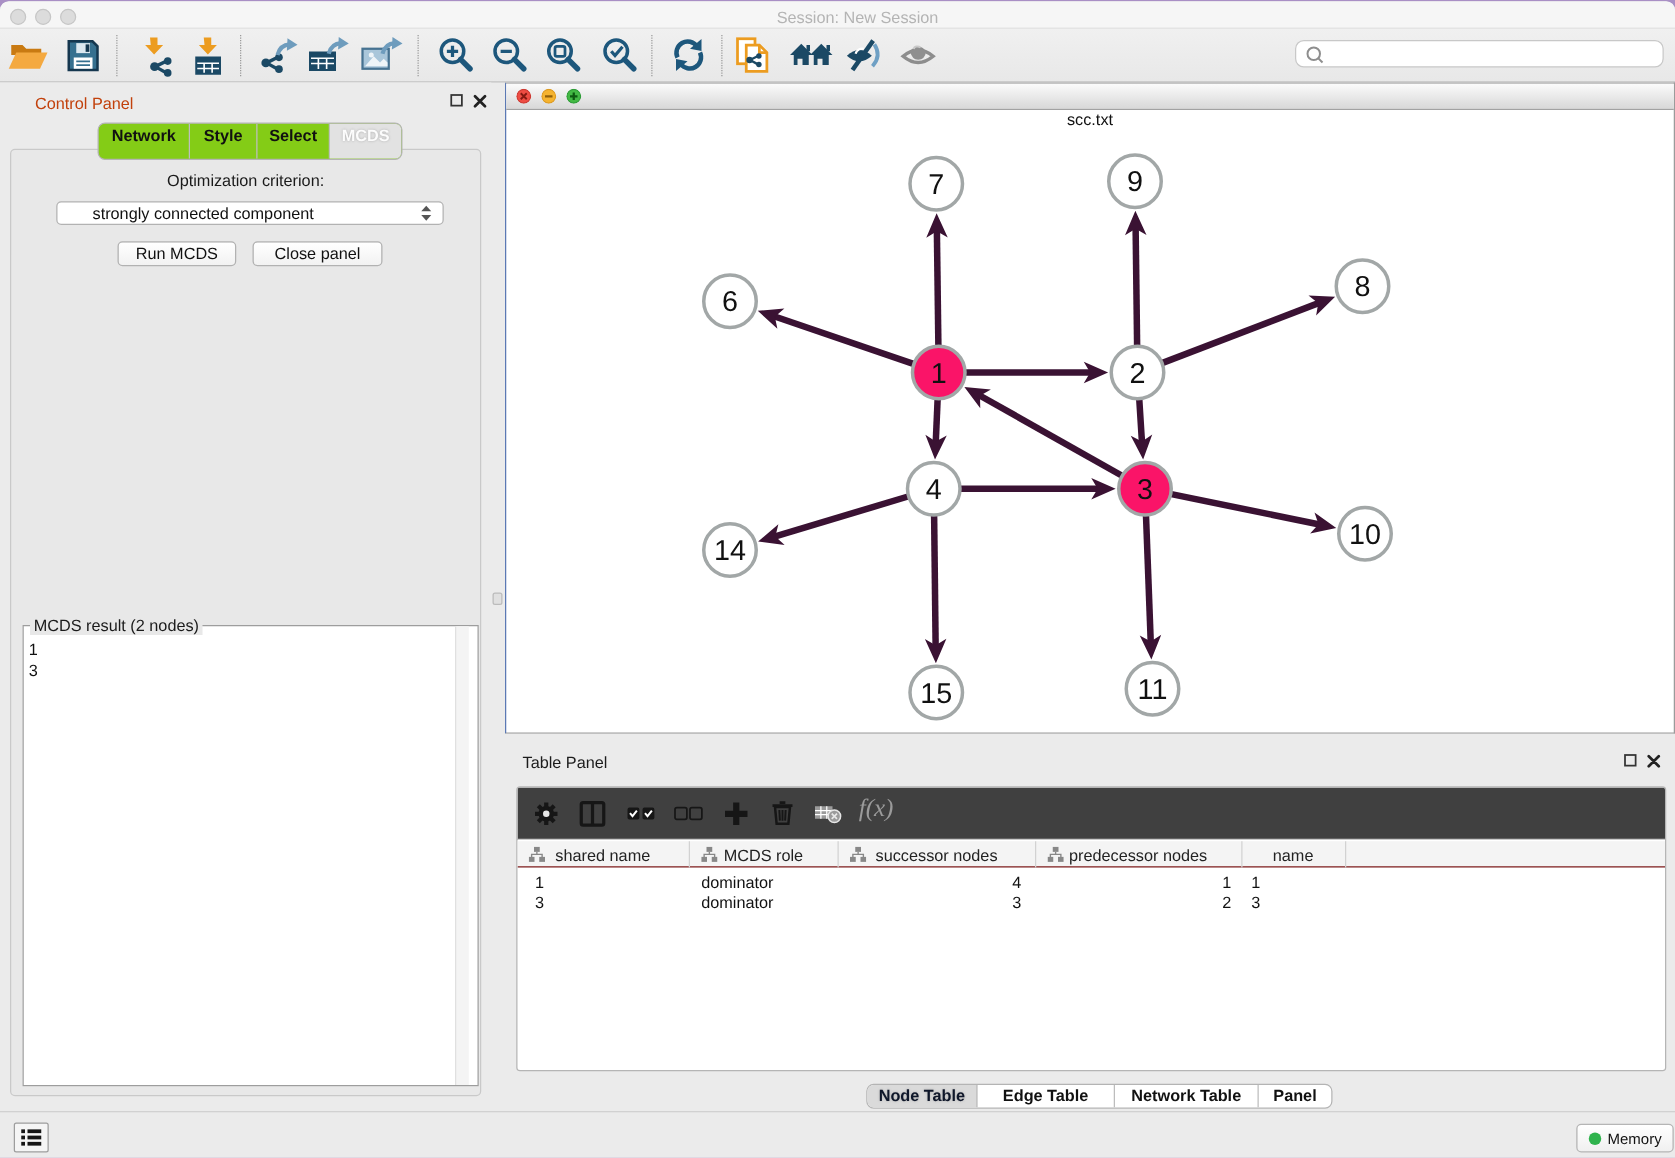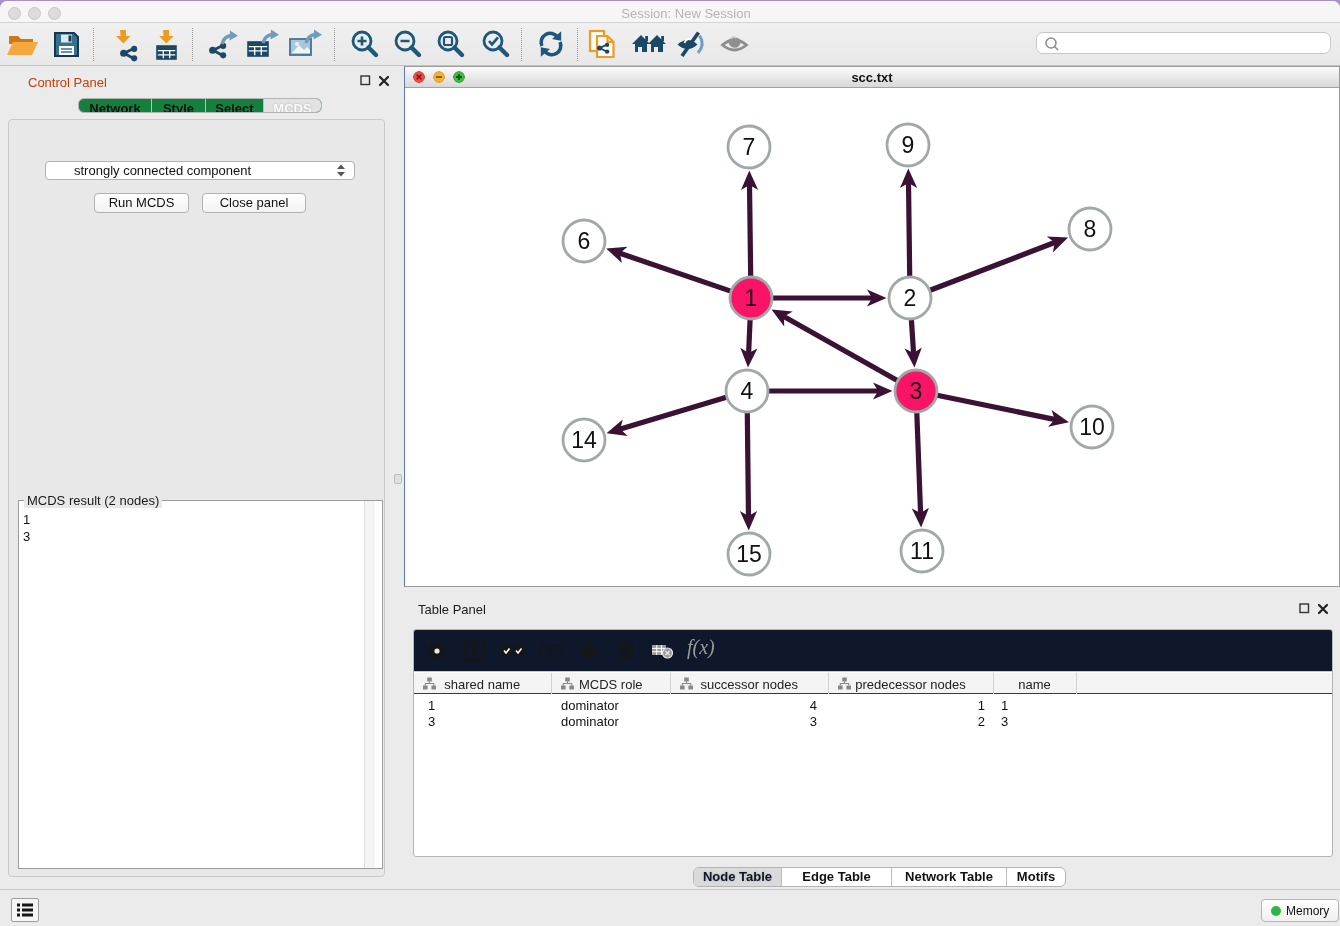--- a/index.html
+++ b/index.html
@@ -7,43 +7,43 @@
 .tl{position:absolute;top:6px;width:13px;height:13px;border-radius:50%;background:#dcdcdc;border:1px solid #c6c6c6}
 #apptitle{position:absolute;top:5px;left:16px;width:100%;text-align:center;font-size:13px;color:#b4b4b4}
 #toolbar{position:absolute;left:0;top:22px;width:1340px;height:43px;background:linear-gradient(#f0f0f0,#e8e8e8);border-bottom:1px solid #c2c2c2}
 .tsep{position:absolute;top:5px;height:33px;width:0;border-left:1px dotted #9a9a9a}
 .ticon{position:absolute}
 #searchbox{position:absolute;left:1036px;top:9px;width:295px;height:22px;background:#fff;border:1px solid #c8c8c8;border-radius:7px}
 
 #cpanel{position:absolute;left:0;top:65px;width:393px;height:823px;background:#ebebeb}
 #cptitle{position:absolute;left:28px;top:9px;font-size:13px;color:#c2410c}
 .winbtn{position:absolute;font-size:12px;color:#222}
-#cptabs{position:absolute;left:78px;top:32px;height:15px;border:1px solid #b4b4b4;border-radius:6px;background:#15803d;display:flex;overflow:hidden}
+#cptabs{position:absolute;left:78px;top:32px;height:30px;border:1px solid #b4b4b4;border-radius:6px;background:#84cc16;display:flex;overflow:hidden}
 .cptab{font-size:13px;font-weight:600;color:#111;text-align:center;line-height:19px;border-right:1px solid #bdbdbd}
 #tabpane{position:absolute;left:8px;top:53px;width:377px;height:758px;background:#e8e8e8;border:1px solid #c9c9c9;border-radius:4px}
 #optlabel{position:absolute;left:0;top:71px;width:393px;text-align:center;font-size:13px;color:#1a1a1a}
 #dropdown{position:absolute;left:45px;top:95px;width:310px;height:19px;background:#fff;border:1px solid #b2b2b2;border-radius:4px;font-size:13px;line-height:17px;padding-left:28px;color:#111}
 .btn{position:absolute;top:127px;height:20px;background:linear-gradient(#ffffff,#f2f2f2);border:1px solid #b2b2b2;border-radius:4px;font-size:13px;color:#111;text-align:center;line-height:18px}
 #fieldset{position:absolute;left:18px;top:434px;width:365px;height:369px;border:1px solid #9d9d9d;background:#fff}
 #legend{position:absolute;left:24px;top:427px;background:#e8e8e8;font-size:13px;color:#1a1a1a;padding:0 3px}
 #fstext{position:absolute;left:23px;top:446px;font-size:13px;color:#111;line-height:16.5px}
 #fsscroll{position:absolute;left:364px;top:435px;width:11px;height:367px;background:#f4f4f4;border-left:1px solid #e0e0e0}
 
 #netwin{position:absolute;left:404px;top:65px;width:936px;height:521px;border:1px solid #9b9b9b;border-left:1px solid #5b79b4;background:#fff}
 #nettitle{position:absolute;left:0;top:0;width:934px;height:21px;background:linear-gradient(#fbfbfb,#d8d8d8);border-bottom:1px solid #a2a2a2}
-#nettitletext{position:absolute;top:3px;width:100%;text-align:center;font-size:13px;font-weight:700;color:#111}
+#nettitletext{position:absolute;top:21px;width:100%;text-align:center;font-size:13px;font-weight:400;color:#111}
 .mac{position:absolute;top:4px;width:12px;height:12px;border-radius:50%}
 
 #vsplith{position:absolute;left:394px;top:473px;width:8px;height:10px;background:#e0e0e0;border:1px solid #bbb;border-radius:2px}
 #hsplith{position:absolute;left:865px;top:589px;width:9px;height:7px;background:#e0e0e0;border:1px solid #bbb;border-radius:2px}
 
 #tpanel{position:absolute;left:404px;top:586px;width:936px;height:302px;background:#ebebeb}
 #tptitle{position:absolute;left:14px;top:15px;font-size:13px;color:#1c1c1c}
 #tbox{position:absolute;left:9px;top:42px;width:920px;height:228px;background:#fff;border:1px solid #b5b5b5;border-radius:3px;overflow:hidden}
-#ttoolbar{position:absolute;left:0;top:0;width:918px;height:42px;background:#0f172a;border-bottom:1px solid #cacaca}
+#ttoolbar{position:absolute;left:0;top:0;width:918px;height:42px;background:#404040;border-bottom:1px solid #cacaca}
 #thead{position:absolute;left:0;top:43px;width:918px;height:21px;background:#f4f4f4;border-bottom:1px solid #7f1d1d}
 .hcell{position:absolute;top:0;height:21px;border-right:1px solid #d2d2d2;font-size:13px;color:#222;text-align:center;line-height:23px}
 .trow{position:absolute;font-size:13px;color:#111;height:16px;line-height:16px}
 #ttabs{position:absolute;left:289px;top:280px;height:20px;border:1px solid #b4b4b4;border-radius:6px;background:#fff;display:flex;overflow:hidden}
 .ttab{font-size:13px;font-weight:600;color:#111;text-align:center;line-height:17px;border-right:1px solid #bdbdbd}
 #statussep{position:absolute;left:0;top:888px;width:1340px;height:1px;background:#c9c9c9}
 #statusbar{position:absolute;left:0;top:889px;width:1340px;height:37px;background:#ebebeb}
 #listbtn{position:absolute;left:11px;top:8px;width:28px;height:24px;background:#f5f5f5;border:1px solid #9d9d9d;border-radius:2px}
 #membtn{position:absolute;left:1261px;top:9px;width:78px;height:23px;background:linear-gradient(#fff,#f0f0f0);border:1px solid #b5b5b5;border-radius:4px;font-size:12px;color:#111}
 </style></head>
@@ -212,20 +212,21 @@
 <svg class="winbtn" style="left:378px;top:9px" width="12" height="12">
         <path d="M2 2 L10 10 M10 2 L2 10" stroke="#222" stroke-width="2.2" stroke-linecap="round"></path>
       </svg>
     <div id="tabpane"></div>
     <div id="cptabs">
       <div class="cptab" style="width:73px">Network</div>
       <div class="cptab" style="width:54px">Style</div>
       <div class="cptab" style="width:58px">Select</div>
       <div class="cptab" style="width:57px;border-right:none;background:#e2e2e2;color:#fcfcfc;text-shadow:0 0 2px #aaa">MCDS</div>
     </div>
+    <div id="optlabel">Optimization criterion:</div>
     <div id="dropdown">strongly connected component<svg width="12" height="15" style="position:absolute;right:7px;top:1px">
           <path d="M2 6 L6 1.5 L10 6 z" fill="#555"></path>
           <path d="M2 9 L6 13.5 L10 9 z" fill="#555"></path>
         </svg></div>
     <div class="btn" style="left:94px;width:95px">Run MCDS</div>
     <div class="btn" style="left:202px;width:104px">Close panel</div>
     <div id="fieldset"></div>
     <div id="fsscroll"></div>
     <div id="legend">MCDS result (2 nodes)</div>
     <div id="fstext">1<br>3</div>
@@ -434,21 +435,21 @@
         <div class="trow" style="left:14px;top:84px;width:120px">3</div>
         <div class="trow" style="left:147px;top:84px;width:120px">dominator</div>
         <div class="trow" style="left:300px;top:84px;width:103px;text-align:right">3</div>
         <div class="trow" style="left:460px;top:84px;width:111px;text-align:right">2</div>
         <div class="trow" style="left:587px;top:84px;width:70px">3</div>
     </div>
     <div id="ttabs">
       <div class="ttab" style="width:88px;background:#dadada;color:#0f172a;text-shadow:0 0 2px #a8a8a8">Node Table</div>
       <div class="ttab" style="width:110px">Edge Table</div>
       <div class="ttab" style="width:115px">Network Table</div>
-      <div class="ttab" style="width:58px;border-right:none">Motifs</div>
+      <div class="ttab" style="width:58px;border-right:none">Panel</div>
     </div>
   </div>
   <div id="statussep"></div>
   <div id="statusbar">
     <div id="listbtn">
         <svg width="18" height="16" style="position:absolute;left:4px;top:3px">
           <g fill="#161616">
 <rect x="1" y="1.5" width="3" height="3"></rect>
             <rect x="6" y="1.5" width="11" height="3"></rect>
 <rect x="1" y="6.5" width="3" height="3"></rect>

